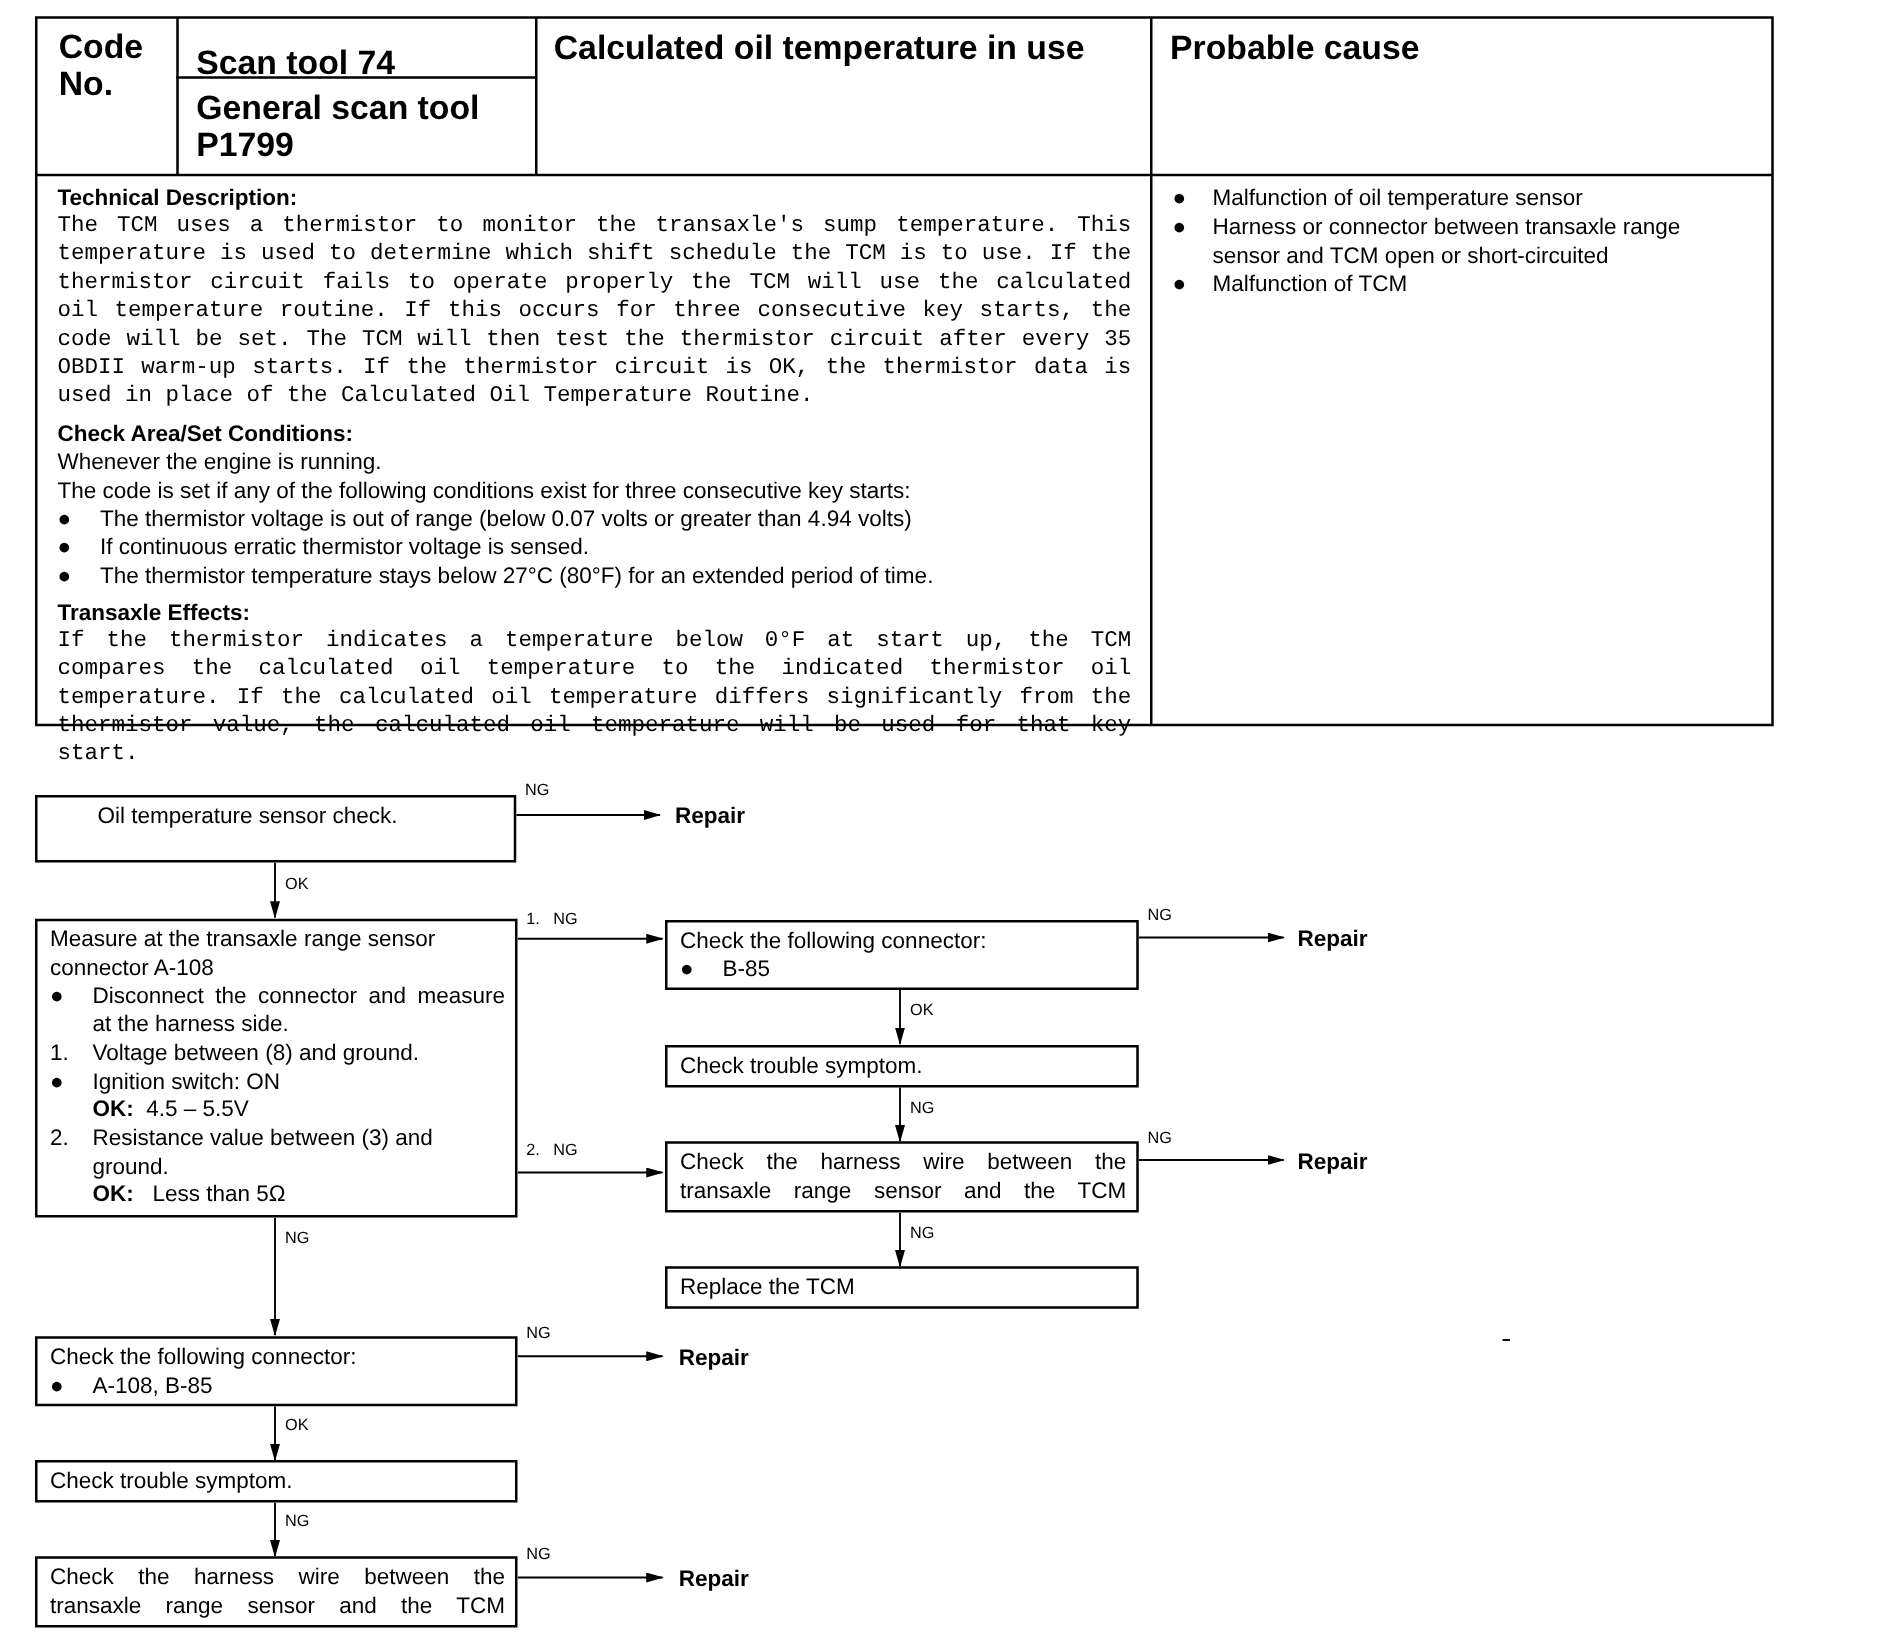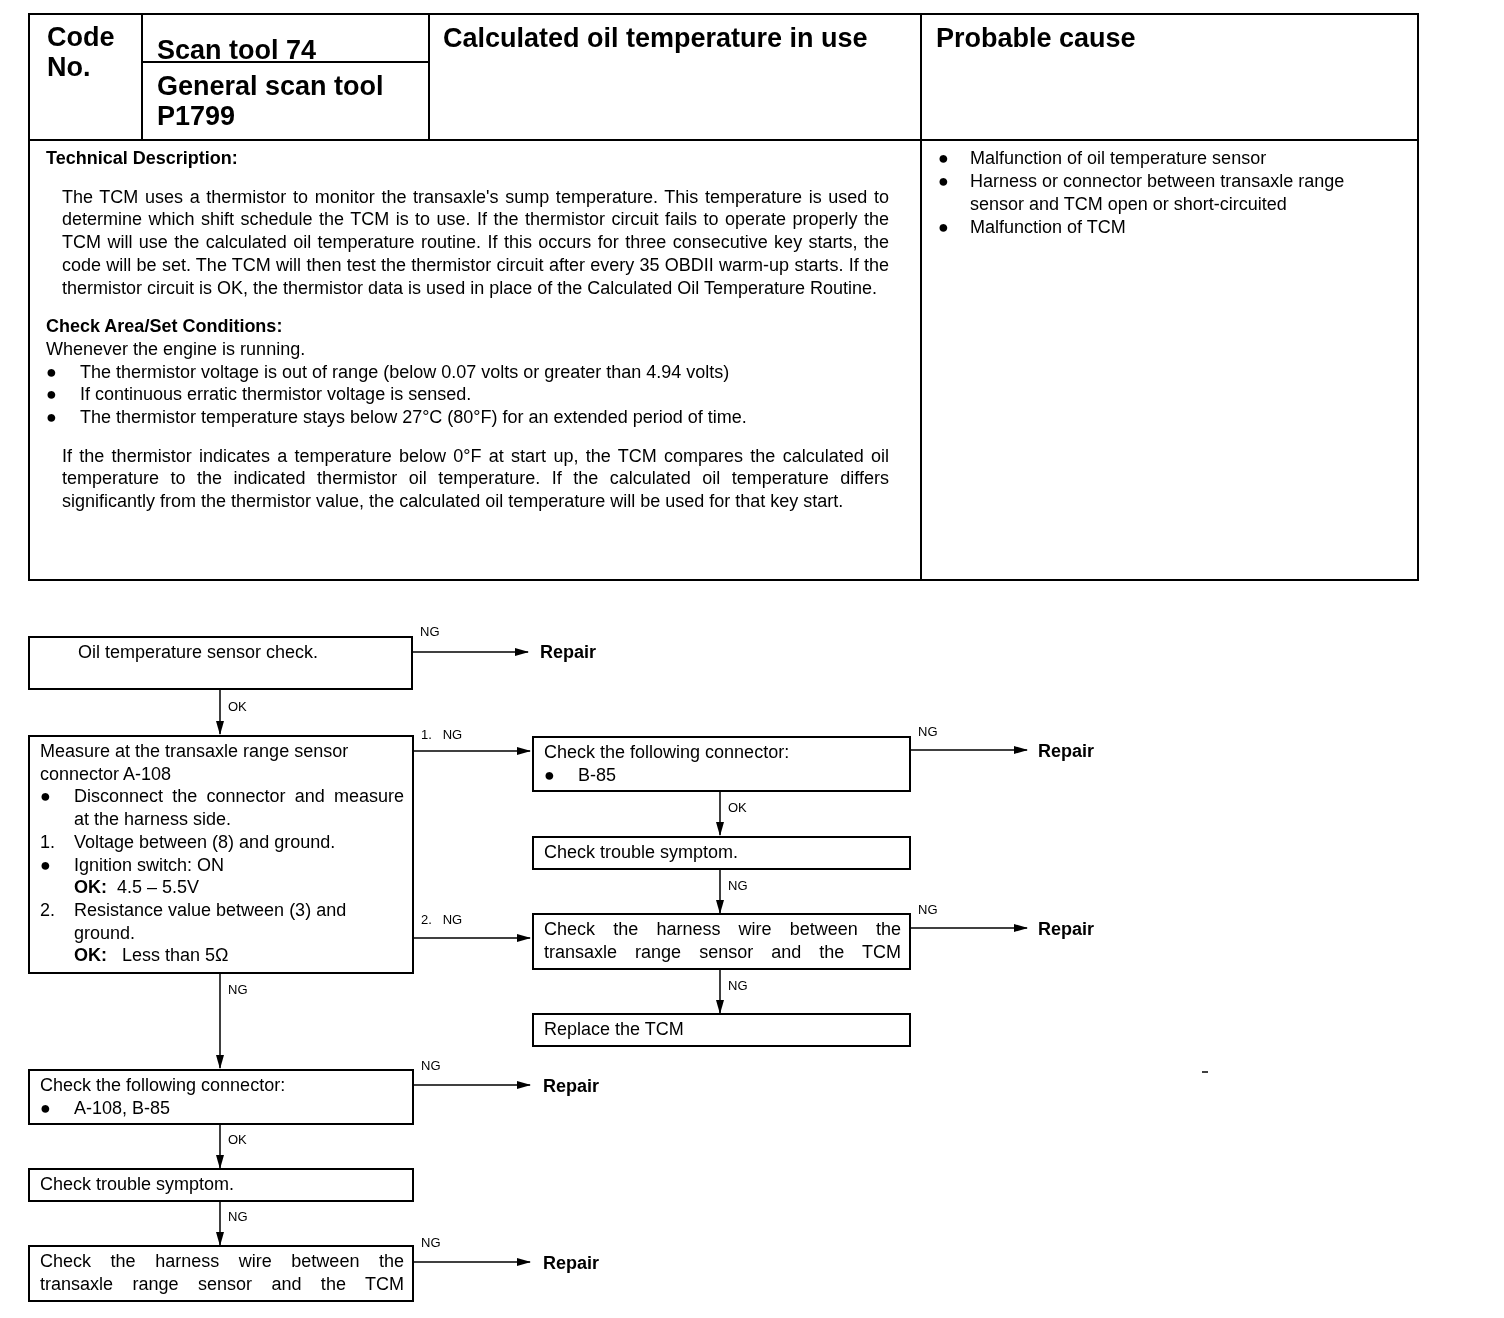--- a/index.html
+++ b/index.html
@@ -6,21 +6,21 @@
   body { width: 1504px; height: 1318px; position: relative; overflow: hidden;
          font-family: "Liberation Sans", sans-serif; color: #000; }
   
   .tbl-outer { position: absolute; left: 28px; top: 13px; width: 1391px; height: 568px;
                border: 2px solid #000; box-sizing: border-box; }
   .vline { position: absolute; background: #000; width: 1.5px; }
   .hline { position: absolute; background: #000; height: 1.5px; }
   .hdr { position: absolute; font-weight: bold; font-size: 27px; line-height: 30px; }
   .body-text { position: absolute; font-size: 18px; line-height: 22.7px; text-align: justify; }
   .sec-title { font-weight: bold; }
-  .para { margin: 16px; }
+  .para { margin: 0; font-family: Liberation Mono, monospace; }
   .bul { display: flex; }
   .bul .dot { width: 34px; flex: none; }
   .cause { position: absolute; left: 938px; top: 147px; width: 470px; font-size: 18px; line-height: 23px; }
   .cause .bul .dot { width: 32px; }
   
   .box { position: absolute; border: 2px solid #000; box-sizing: border-box; background: #fff;
          font-size: 18px; line-height: 22.7px; padding: 3px 8px 0 10px; }
   .box .bul .dot { width: 34px; }
   .lbl { position: absolute; font-size: 13px; line-height: 20px; }
   .act { position: absolute; font-size: 18px; font-weight: bold; line-height: 20px; }
@@ -43,32 +43,34 @@
 <div class="hdr" style="left:157px; top:23px;margin-top:12px;">Scan tool 74</div>
 <div class="hdr" style="left:157px; top:71px; width:260px;">General scan tool P1799</div>
 <div class="hdr" style="left:443px; top:23px;">Calculated oil temperature in use</div>
 <div class="hdr" style="left:936px; top:23px;">Probable cause</div>
 
 <div class="body-text" style="left:46px; top:147px; width:859px;">
   <div class="sec-title">Technical Description:</div>
   <p class="para">The TCM uses a thermistor to monitor the transaxle's sump temperature. This temperature is used to determine which shift schedule the TCM is to use. If the thermistor circuit fails to operate properly the TCM will use the calculated oil temperature routine. If this occurs for three consecutive key starts, the code will be set. The TCM will then test the thermistor circuit after every 35 OBDII warm-up starts. If the thermistor circuit is OK, the thermistor data is used in place of the Calculated Oil Temperature Routine.</p>
   <div class="sec-title" style="margin-top:7px;">Check Area/Set Conditions:</div>
   <div>Whenever the engine is running.</div>
+  <div>The code is set if any of the following conditions exist for three consecutive key starts:</div>
   <div class="bul">
     <span class="dot">●</span>
     <span>The thermistor voltage is out of range (below 0.07 volts or greater than 4.94 volts)</span>
   </div>
   <div class="bul">
     <span class="dot">●</span>
     <span>If continuous erratic thermistor voltage is sensed.</span>
   </div>
   <div class="bul">
     <span class="dot">●</span>
     <span>The thermistor temperature stays below 27°C (80°F) for an extended period of time.</span>
   </div>
+  <div class="sec-title" style="margin-top:7px;">Transaxle Effects:</div>
   <p class="para">If the thermistor indicates a temperature below 0°F at start up, the TCM compares the calculated oil temperature to the indicated thermistor oil temperature. If the calculated oil temperature differs significantly from the thermistor value, the calculated oil temperature will be used for that key start.</p>
 </div>
 
 <div class="cause">
   <div class="bul">
     <span class="dot">●</span>
     <span>Malfunction of oil temperature sensor</span>
   </div>
   <div class="bul">
     <span class="dot">●</span>

